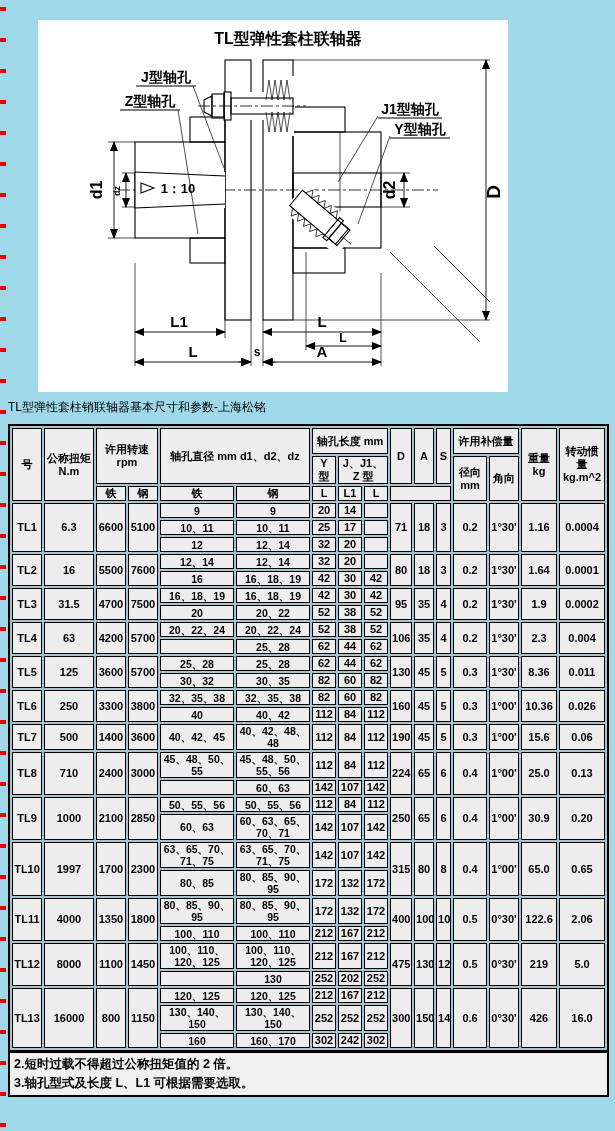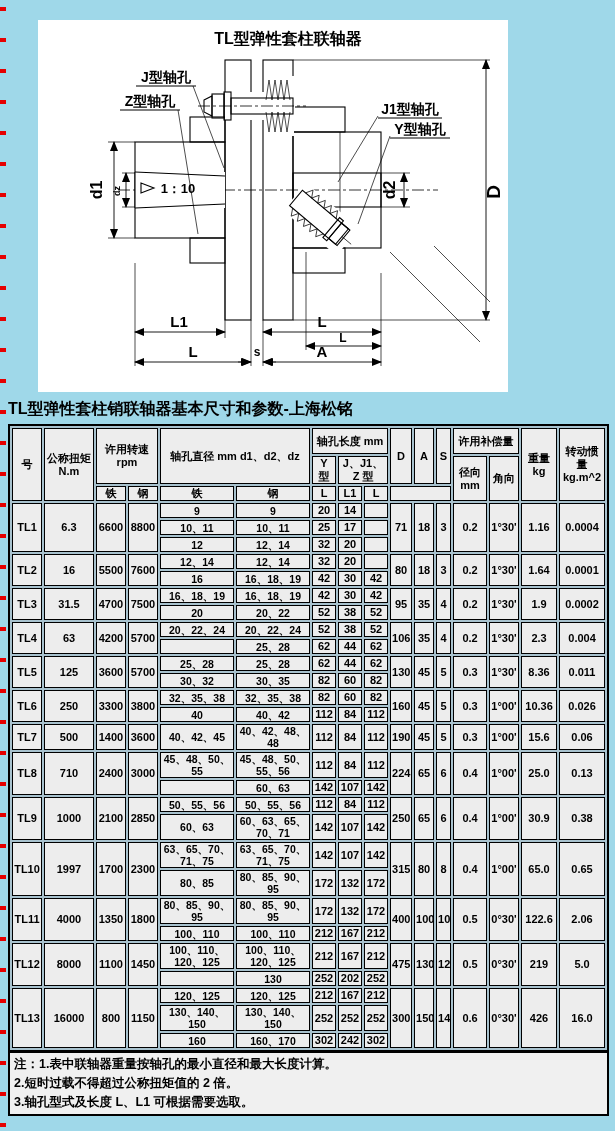--- a/index.html
+++ b/index.html
@@ -13,21 +13,21 @@
 
   
   .drawing-panel{position:absolute;left:38px;top:20px;width:470px;height:372px;background:#fff;}
   svg text{fill:#000;font-weight:bold;font-family:"Liberation Sans","DejaVu Sans",sans-serif;}
   .ln{stroke:#000;stroke-width:1.1;fill:none;}
   .thin{stroke:#000;stroke-width:.7;fill:none;}
   .dim{stroke:#000;stroke-width:.9;fill:none;marker-start:url(#ar);marker-end:url(#ar);}
   .cl{stroke:#000;stroke-width:.8;fill:none;stroke-dasharray:12 3 3 3;}
 
   
-  .table-title{position:absolute;left:8px;top:399px;font-size:16px;font-weight:bold;}
+  .table-title{position:absolute;left:8px;top:399px;font-size:12px;font-weight:normal;}
   .table-area{position:absolute;left:8px;top:424px;width:601px;}
   table.spec{
     width:601px;table-layout:fixed;
     border-collapse:separate;border-spacing:2px;
     background:#a8c2ce;border:2px solid #000;
   }
   .spec th,.spec td{
     background:#ededed;border:1px solid #000;
     font-size:11px;font-weight:bold;text-align:center;vertical-align:middle;
     padding:0 1px;line-height:13px;overflow:hidden;
@@ -241,21 +241,21 @@
       <th>L1</th>
       <th>L</th>
       <th colspan="3"></th>
     </tr>
   </thead>
   <tbody>
         <tr>
           <td rowspan="3" class="c-model">TL1</td>
           <td rowspan="3">6.3</td>
           <td rowspan="3">6600</td>
-          <td rowspan="3">8800</td>
+          <td rowspan="3">5100</td>
           <td class="c-bore">9</td>
           <td class="c-bore">9</td>
           <td>20</td>
           <td>14</td>
           <td></td>
           <td rowspan="3">71</td>
           <td rowspan="3">18</td>
           <td rowspan="3">3</td>
           <td rowspan="3">0.2</td>
           <td rowspan="3">1°30'</td>
@@ -453,21 +453,21 @@
           <td class="c-bore">50、55、56</td>
           <td>112</td>
           <td>84</td>
           <td>112</td>
           <td rowspan="2">250</td>
           <td rowspan="2">65</td>
           <td rowspan="2">6</td>
           <td rowspan="2">0.4</td>
           <td rowspan="2">1°00'</td>
           <td rowspan="2">30.9</td>
-          <td rowspan="2">0.38</td>
+          <td rowspan="2">0.20</td>
         </tr>
         <tr>
           <td class="c-bore">60、63</td>
           <td class="c-bore">60、63、65、70、71</td>
           <td>142</td>
           <td>107</td>
           <td>142</td>
         </tr>
         <tr>
           <td rowspan="2" class="c-model">TL10</td>
@@ -573,21 +573,20 @@
           <td class="c-bore">160</td>
           <td class="c-bore">160、170</td>
           <td>302</td>
           <td>242</td>
           <td>302</td>
         </tr>
       </tbody>
 </table>
 
 <div class="notes">
-  <div>注：1.表中联轴器重量按轴孔的最小直径和最大长度计算。</div>
   <div>2.短时过载不得超过公称扭矩值的 2 倍。</div>
   <div>3.轴孔型式及长度 L、L1 可根据需要选取。</div>
 </div>
 </div>
 
 <div class="edge-marker" style="top: 7px;"></div>
 <div class="edge-marker" style="top: 38px;"></div>
 <div class="edge-marker" style="top: 69px;"></div>
 <div class="edge-marker" style="top: 100px;"></div>
 <div class="edge-marker" style="top: 131px;"></div>

